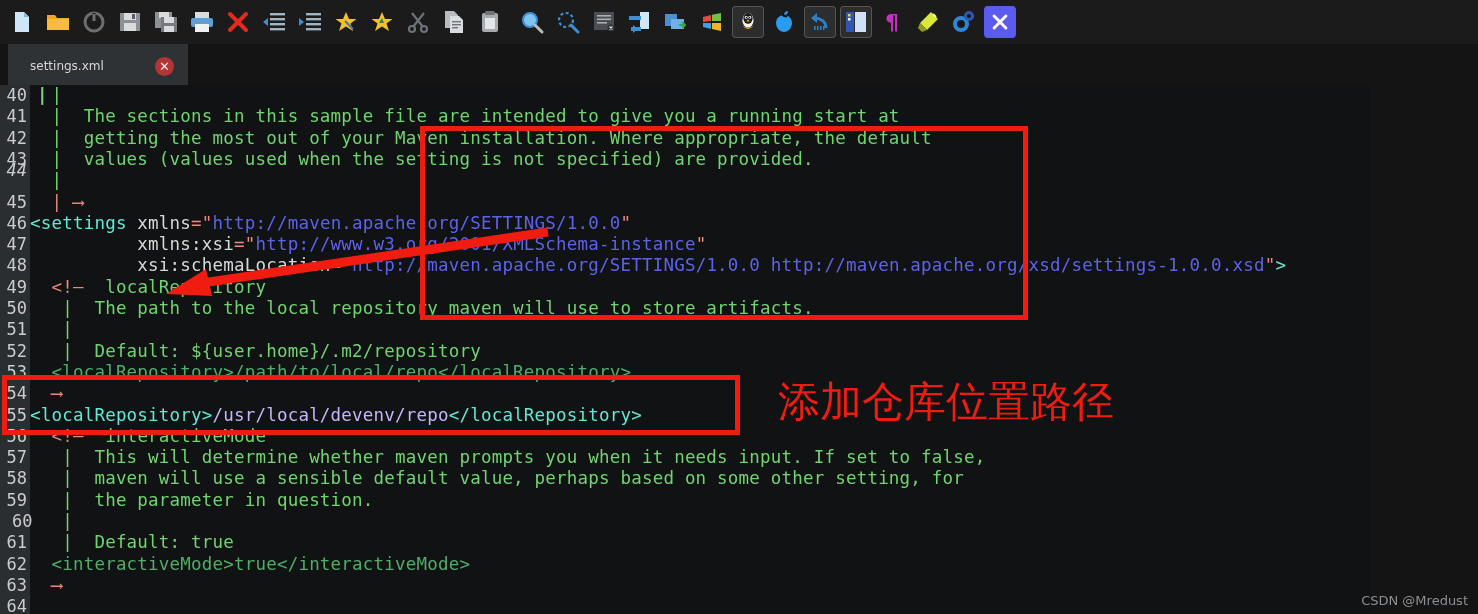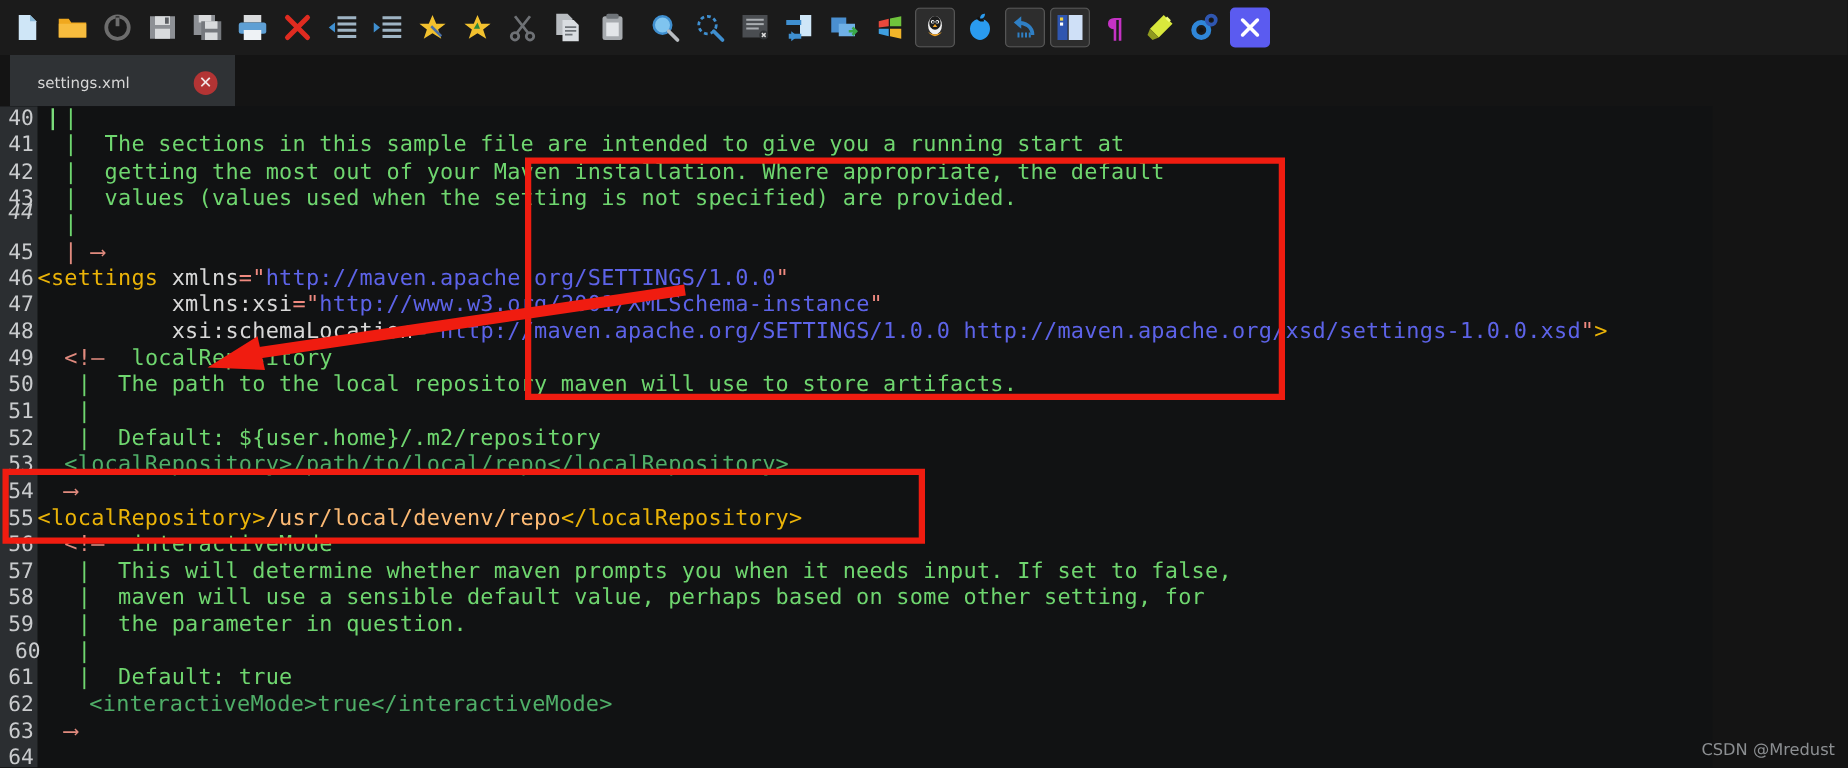--- a/index.html
+++ b/index.html
@@ -61,25 +61,25 @@
   .code{
     position:absolute;left:30px;height:21.3px;line-height:21.3px;
     font-size:17.5px;white-space:pre;
     font-family:"DejaVu Sans Mono","Liberation Mono",monospace;
     letter-spacing:0.2px;
   }
   .c-com{color:#6fd66f;}          
   .c-comdim{color:#4fae68;}       
   .c-bar{color:#6fd66f;}
   .c-arrow{color:#e08a7e;}
-  .c-tag{color:#eab308;text-align:center;}
+  .c-tag{color:#5eead4;text-align:center;}
   .c-attr{color:#d8d8d8;}
   .c-str{color:#5d63e8;}
   .c-eq{color:#f08a80;}
-  .c-plain{color:#fdba74;}
+  .c-plain{color:#c4b5fd;}
   .c-caret{color:#7bdc7b;}
   
   .anno-box{
     position:absolute;border:5px solid #f01c10;box-sizing:border-box;
     pointer-events:none;
   }
   .anno-cn{
     position:absolute;color:#f01c10;
     font-family:"DejaVu Sans","Liberation Sans",sans-serif;
     font-size:42px;line-height:1;white-space:nowrap;
@@ -391,30 +391,31 @@
       <div class="code" style="top: 255.6px;"><span class="c-com">   |  Default: ${user.home}/.m2/repository</span></div>
       <div class="code" style="top: 276.9px;"><span class="c-comdim">  &lt;localRepository&gt;/path/to/local/repo&lt;/localRepository&gt;</span></div>
       <div class="code" style="top: 298.2px;"><span class="c-arrow">  ⟶</span></div>
       <div class="code" style="top: 319.5px;"><span class="c-tag">&lt;localRepository&gt;</span><span class="c-plain">/usr/local/devenv/repo</span><span class="c-tag">&lt;/localRepository&gt;</span></div>
       <div class="code" style="top: 340.8px;"><span class="c-com">  </span><span class="c-arrow">&lt;!—</span><span class="c-com">  interactiveMode</span></div>
       <div class="code" style="top: 362.1px;"><span class="c-com">   |  This will determine whether maven prompts you when it needs input. If set to false,</span></div>
       <div class="code" style="top: 383.4px;"><span class="c-com">   |  maven will use a sensible default value, perhaps based on some other setting, for</span></div>
       <div class="code" style="top: 404.7px;"><span class="c-com">   |  the parameter in question.</span></div>
       <div class="code" style="top: 426px;"><span class="c-bar">   |</span></div>
       <div class="code" style="top: 447.3px;"><span class="c-com">   |  Default: true</span></div>
-      <div class="code" style="top: 468.6px; padding-left: 20px;"><span class="c-comdim">  &lt;interactiveMode&gt;true&lt;/interactiveMode&gt;</span></div>
+      <div class="code" style="top: 468.6px;"><span class="c-comdim">  &lt;interactiveMode&gt;true&lt;/interactiveMode&gt;</span></div>
       <div class="code" style="top: 489.9px;"><span class="c-arrow">  ⟶</span></div>
       <div class="code" style="top: 511.2px;"><span class="c-com"></span></div>
     </div>
 
   <div class="code c-caret" style="left:37px;top:0px;font-weight:bold;">|</div>
 
   <div class="anno-box" style="left:420px;top:41px;width:608px;height:194px;"></div>
 
   <svg id="arrow" width="420" height="115" viewBox="0 0 420 115">
     <path d="M398 22 L52 73" stroke="#f01c10" stroke-width="9" stroke-linecap="butt"></path>
     <path d="M16 84 L56 59 L62 86z" fill="#f01c10"></path>
   </svg>
 
   <div class="anno-box" style="left:2px;top:290px;width:738px;height:60px;"></div>
+  <div class="anno-cn" style="left:778px;top:296px;">添加仓库位置路径</div>
 </div>
 
 <div id="watermark">CSDN @Mredust</div>
 
 </body></html>

